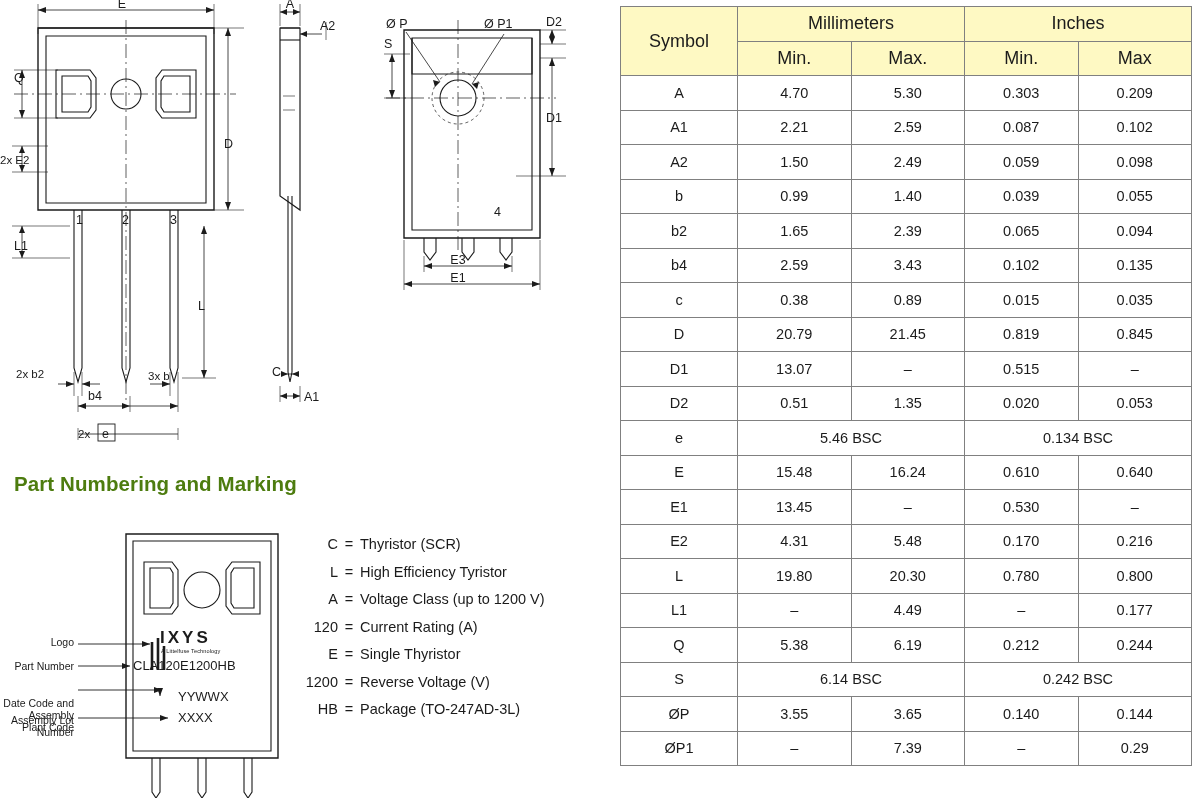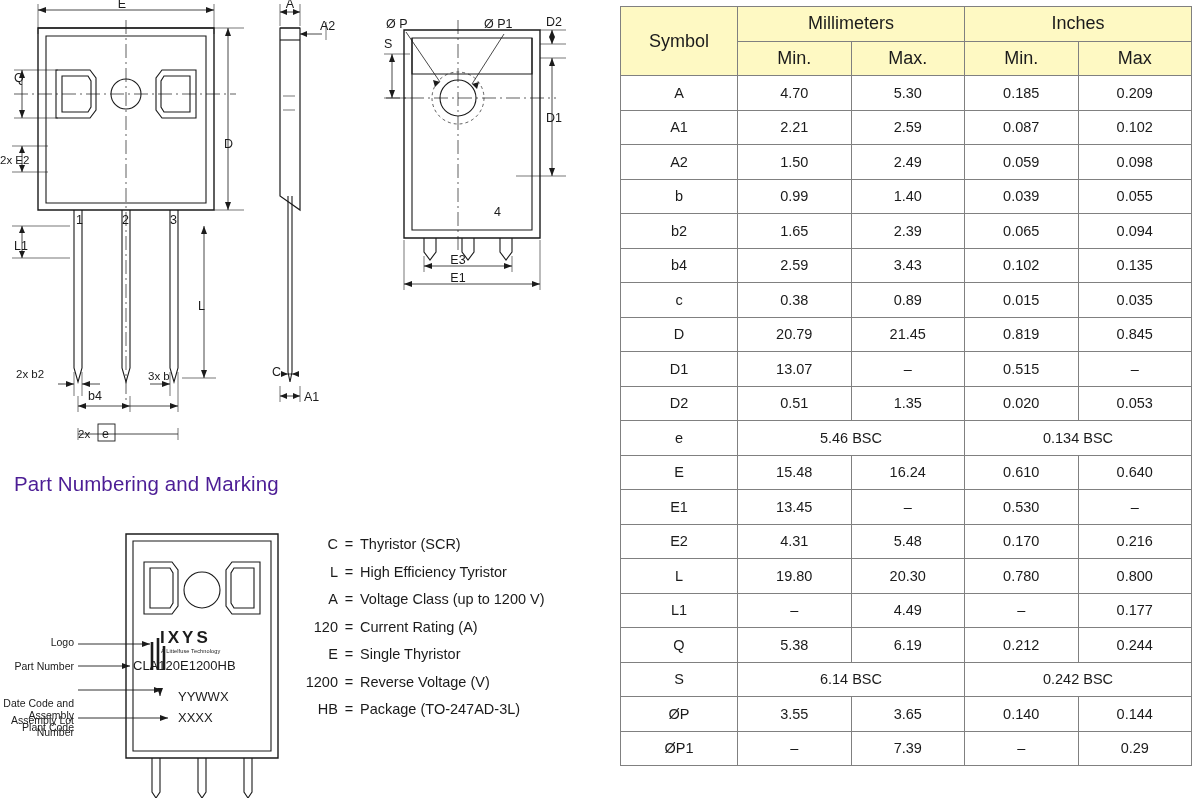--- a/index.html
+++ b/index.html
@@ -22,22 +22,22 @@
     left: 0; top: 0;
     width: 612px; height: 798px;
   }
   #drawings-svg { position: absolute; left: 0; top: 0; }
 
   .heading {
     position: absolute;
     left: 14px;
     top: 472px;
     font-size: 20.5px;
-    font-weight: normal;
-    color: #4c1d95;
+    font-weight: bold;
+    color: #4d7c0f;
     letter-spacing: 0.1px;
   }
 
   
   #legend {
     position: absolute;
     left: 292px;
     top: 536px;
     width: 310px;
   }
@@ -431,21 +431,21 @@
           <th>Max.</th>
           <th>Min.</th>
           <th>Max</th>
         </tr>
       </thead>
       <tbody id="dim-body">
           <tr>
             <td class="sym">A</td>
             <td>4.70</td>
             <td>5.30</td>
-            <td>0.185</td>
+            <td>0.303</td>
             <td>0.209</td>
           </tr>
           <tr>
             <td class="sym">A1</td>
             <td>2.21</td>
             <td>2.59</td>
             <td>0.087</td>
             <td>0.102</td>
           </tr>
           <tr>

